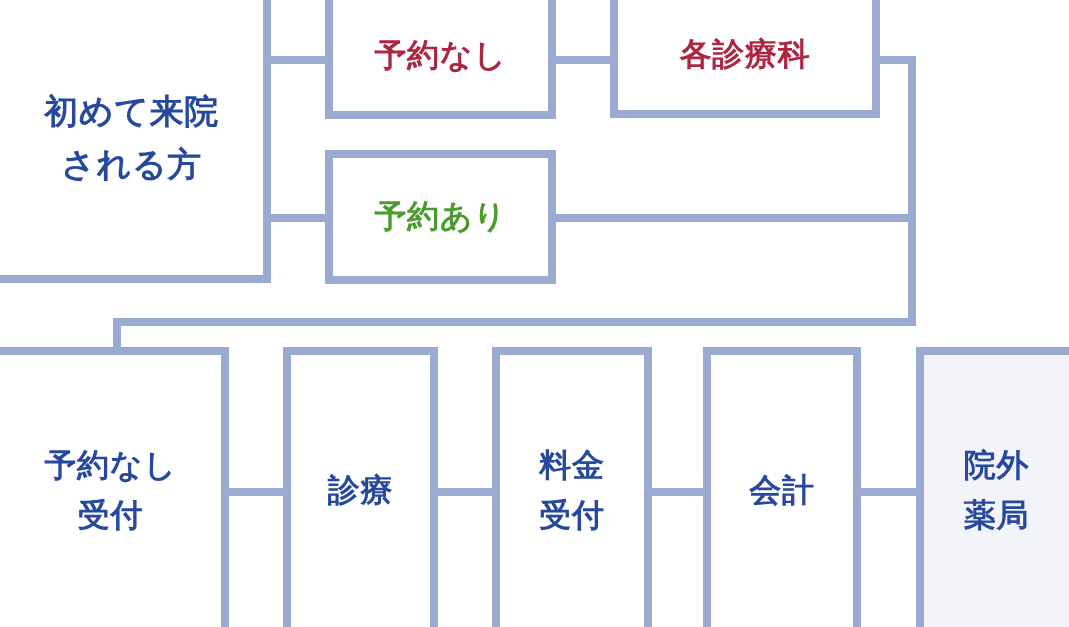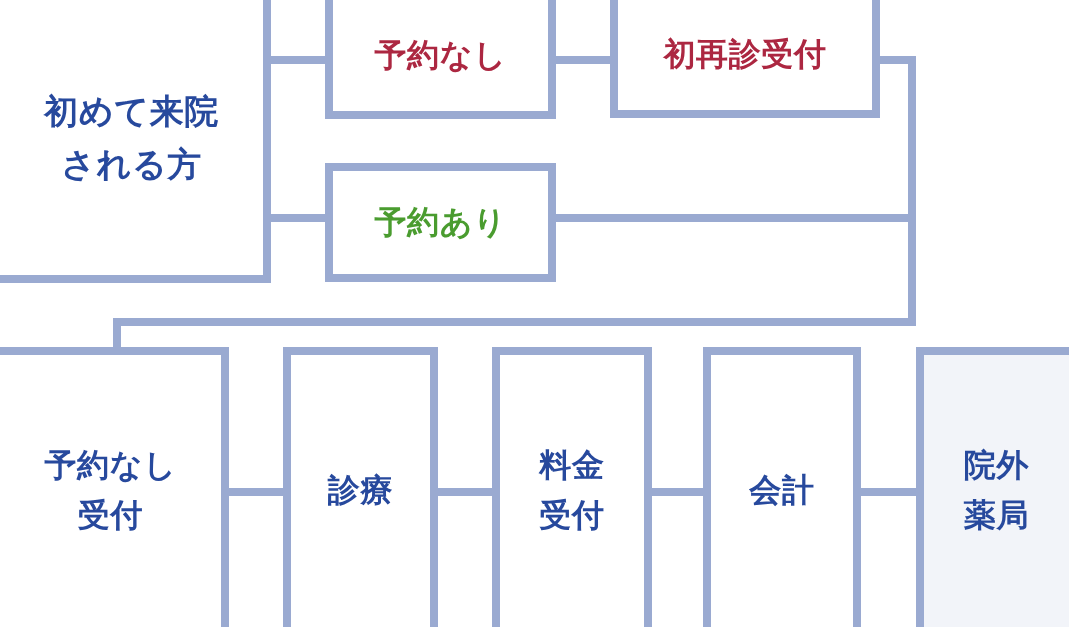--- a/index.html
+++ b/index.html
@@ -42,21 +42,21 @@
   
   .c-navy   { color: #27499d; }
   .c-red    { color: #ac2741; }
   .c-green  { color: #4a9c2f; }
 
   .fill-tint { background: #f2f4f9; }
 
   
   #n-first     { left: -8px;  top: -8px;  width: 279px; height: 291px; font-size: 34px; }
   #n-noresv    { left: 325px; top: -8px;  width: 231px; height: 127px; font-size: 32px; }
-  #n-resv      { left: 325px; top: 163px; width: 231px; height: 119px; font-size: 32px; }
+  #n-resv      { left: 325px; top: 150px; width: 231px; height: 134px; font-size: 32px; }
   #n-reception { left: 610px; top: -8px;  width: 270px; height: 126px; font-size: 32px; }
 
   #n-dept      { left: -8px;  top: 347px; width: 237px; height: 288px; font-size: 32px; }
   #n-exam      { left: 283px; top: 347px; width: 155px; height: 288px; font-size: 32px; }
   #n-fee       { left: 492px; top: 347px; width: 160px; height: 288px; font-size: 32px; }
   #n-cashier   { left: 703px; top: 347px; width: 158px; height: 288px; font-size: 32px; }
   #n-pharmacy  { left: 916px; top: 347px; width: 161px; height: 288px; font-size: 32px; }
 
   
   .conn {
@@ -103,21 +103,21 @@
 
   <div class="node c-red" id="n-noresv">
     <span class="label">予約なし</span>
   </div>
 
   <div class="node c-green" id="n-resv">
     <span class="label">予約あり</span>
   </div>
 
   <div class="node c-red" id="n-reception">
-    <span class="label">初再診受付</span>
+    <span class="label">各診療科</span>
   </div>
 
   <div class="node c-navy" id="n-dept">
     <span class="label">予約なし
 受付</span>
   </div>
 
   <div class="node c-navy" id="n-exam">
     <span class="label">診療</span>
   </div>

